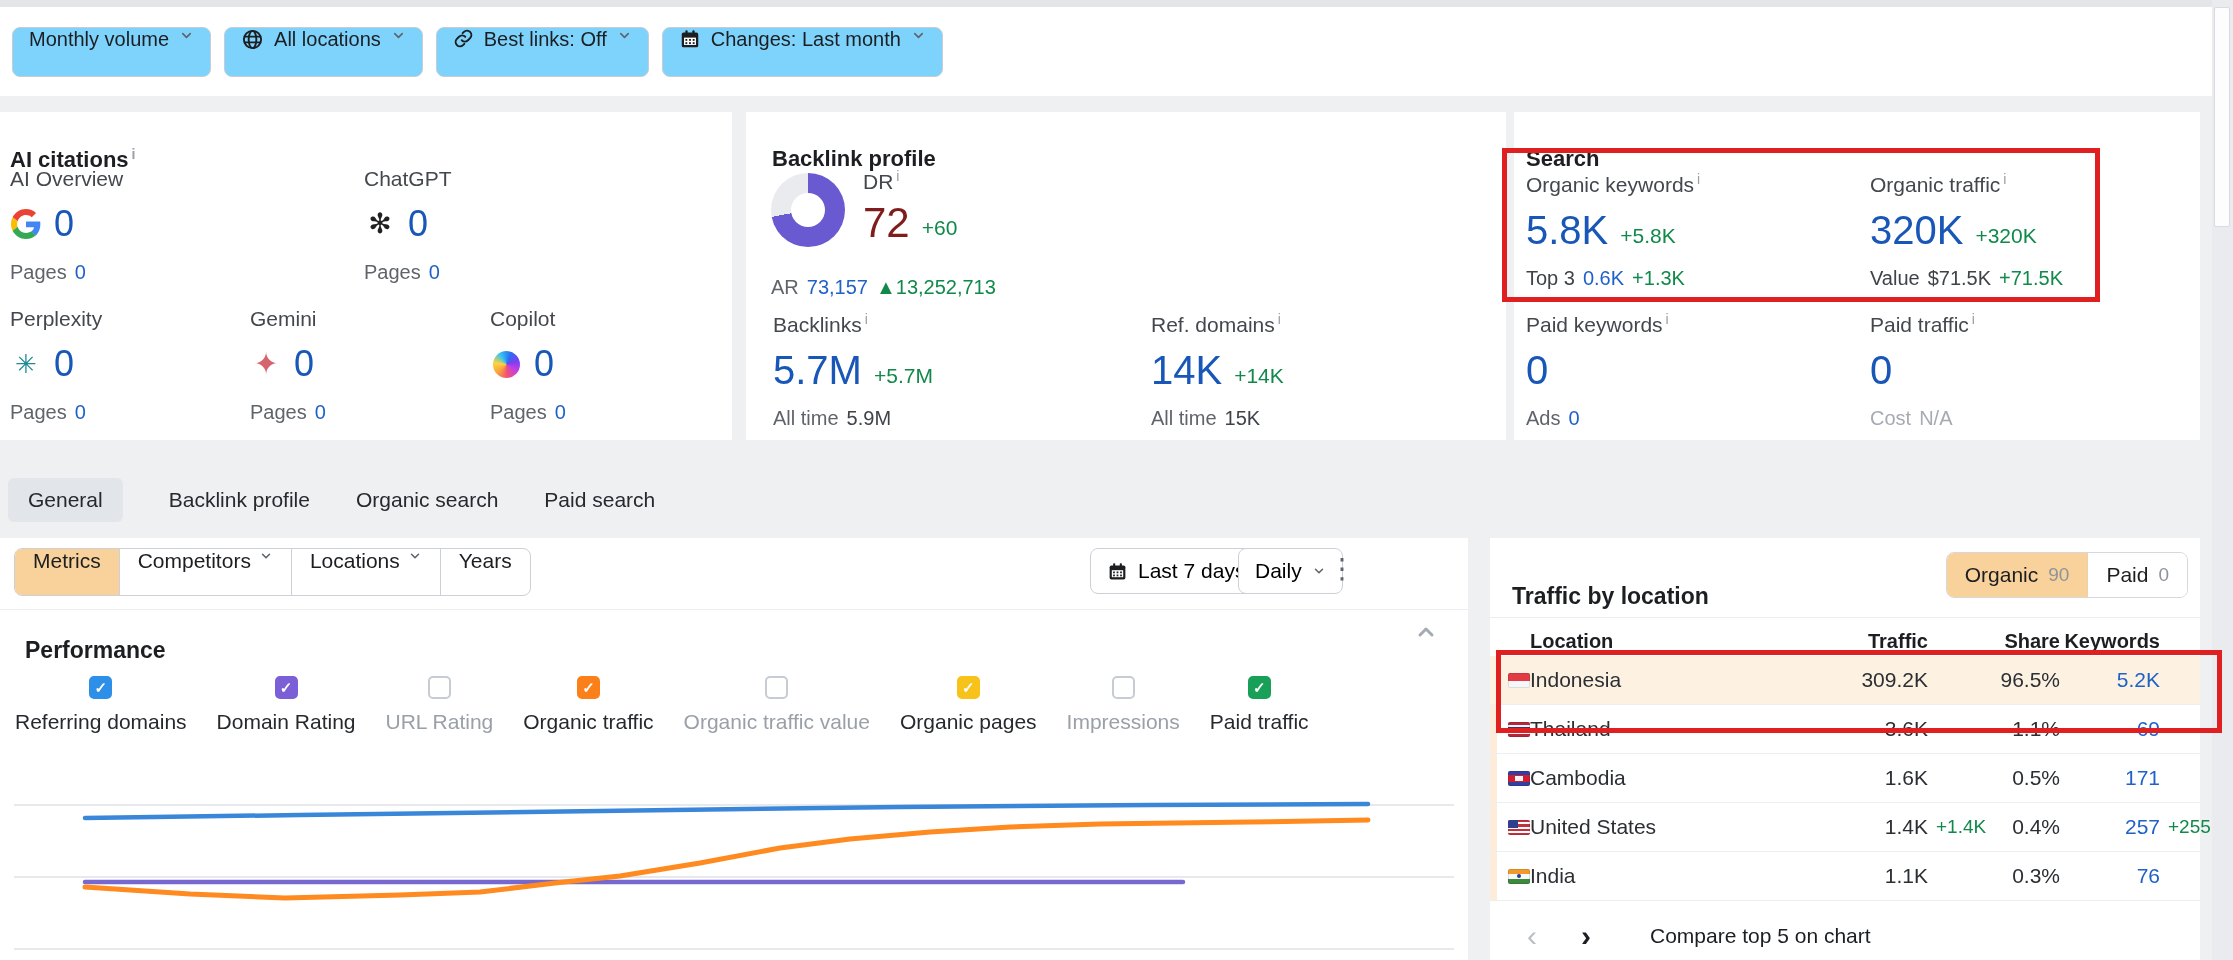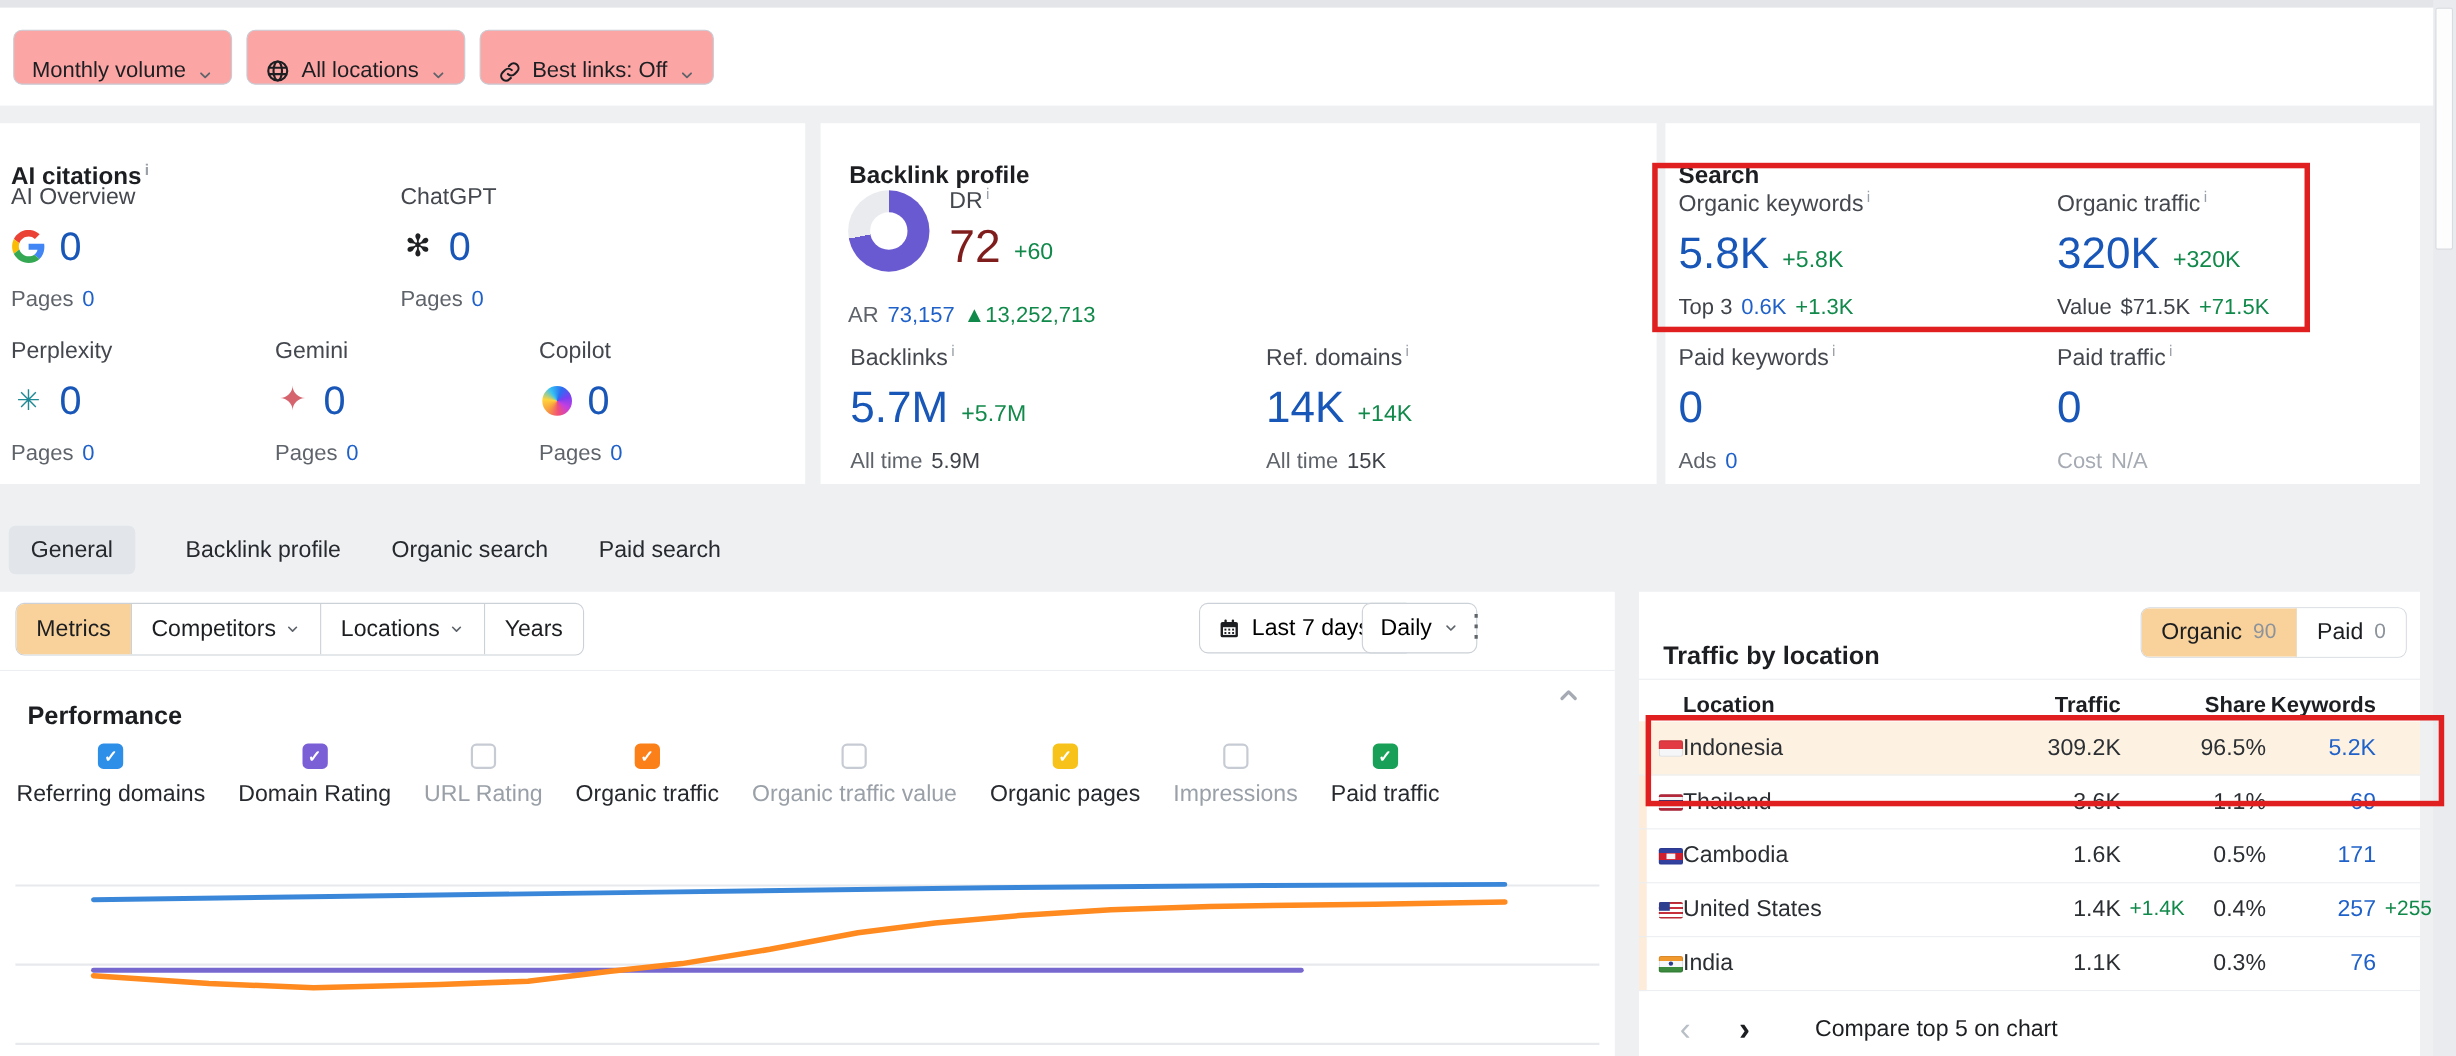--- a/index.html
+++ b/index.html
@@ -1,21 +1,21 @@
 <!DOCTYPE html>
 <html><head>
 <meta charset="utf-8">
 <style>
   html,body{margin:0;padding:0;background:#dfe1e5;}
   .screen{position:relative;width:2233px;height:960px;background:#eef0f2;overflow:hidden;
     font-family:"Liberation Sans",sans-serif;color:#1c1e21;-webkit-font-smoothing:antialiased;}
   .topstrip{position:absolute;left:0;top:0;width:2233px;height:7px;background:#e3e5e9;}
   
   .toolbar{position:absolute;left:0;top:7px;width:2213px;height:89px;background:#fff;display:flex;align-items:center;padding-left:12px;box-sizing:border-box;gap:13px;}
-  .tbtn{display:flex;align-items:flex-end;gap:10px;height:50px;padding:0 16px;background:#fca5a5;border:1.5px solid #c7ccd4;border-radius:8px;font-size:20px;color:#1c1e21;cursor:pointer;}
+  .tbtn{display:flex;align-items:flex-start;gap:10px;height:50px;padding:0 16px;background:#7dd3fc;border:1.5px solid #c7ccd4;border-radius:8px;font-size:20px;color:#1c1e21;cursor:pointer;}
   .tbtn svg{flex:none;}
   
   .panel{position:absolute;background:#fff;box-sizing:border-box;}
   .p-ai{left:0;top:112px;width:732px;height:328px;}
   .p-backlink{left:746px;top:112px;width:760px;height:328px;}
   .p-search{left:1514px;top:112px;width:686px;height:328px;}
   .ptitle{position:absolute;font-size:22px;font-weight:700;color:#1c1e21;}
   .info{font-size:14px;color:#9aa0a8;vertical-align:super;margin-left:3px;font-style:normal;}
   .mcell{position:absolute;}
   .mlabel{font-size:21px;color:#44484e;line-height:24px;white-space:nowrap;}
@@ -39,21 +39,21 @@
   .ratetext{position:absolute;left:92px;top:0;}
   .ratenum{display:flex;align-items:flex-end;gap:12px;margin-top:6px;}
   .ratenum .n{font-size:42px;line-height:46px;color:#7f1d1d;}
   
   .tabs{position:absolute;left:8px;top:477px;height:45px;display:flex;align-items:center;gap:46px;}
   .tab{font-size:21px;color:#26292e;cursor:pointer;white-space:nowrap;}
   .tab.active{background:#e2e5e9;border-radius:6px;padding:10px 20px;}
   
   .p-main{left:0;top:538px;width:1468px;height:422px;}
   .seggroup{position:absolute;left:14px;top:10px;display:flex;height:46px;border:1.5px solid #ccd1d8;border-radius:8px;background:#fff;overflow:hidden;}
-  .seg{display:flex;align-items:center;gap:8px;padding:0 18px;font-size:21px;color:#1c1e21;border-left:1.5px solid #ccd1d8;cursor:pointer;white-space:nowrap;}
+  .seg{display:flex;gap:8px;padding:0 18px;font-size:21px;color:#1c1e21;border-left:1.5px solid #ccd1d8;cursor:pointer;white-space:nowrap;}
   .seg:first-child{border-left:none;}
   .seg.active{background:#f9d29b;}
   .obtn{position:absolute;top:10px;display:flex;align-items:center;gap:10px;height:46px;padding:0 16px;border:1.5px solid #ccd1d8;border-radius:8px;background:#fff;font-size:21px;cursor:pointer;box-sizing:border-box;}
   .kebab{position:absolute;top:14px;left:1328px;font-size:28px;color:#5f646b;cursor:pointer;letter-spacing:0;}
   .divline{position:absolute;left:0;width:100%;height:1px;background:#eceef1;}
   .perf-title{position:absolute;left:25px;top:76px;font-size:23px;font-weight:700;}
   .collapse{position:absolute;left:1414px;top:82px;cursor:pointer;}
   .metricsrow{position:absolute;left:15px;display:flex;align-items:center;gap:30px;}
   .metric{display:flex;align-items:center;gap:11px;cursor:pointer;white-space:nowrap;flex-direction:column;}
   .cb{width:23px;height:23px;border:2px solid #c7ccd4;border-radius:5px;background:#fff;box-sizing:border-box;display:flex;align-items:center;justify-content:center;font-size:15px;font-weight:700;color:transparent;flex:none;}
@@ -129,20 +129,40 @@
     <button class="tbtn">
       <svg width="21" height="21" viewBox="0 0 24 24" fill="none" stroke="#1c1e21" stroke-width="2.2" stroke-linecap="round">
           <path d="M10 14a5 5 0 0 0 7.07 0l2.5-2.5a5 5 0 0 0-7.07-7.07L11 5.93"></path>
           <path d="M14 10a5 5 0 0 0-7.07 0l-2.5 2.5a5 5 0 0 0 7.07 7.07L13 18.07"></path>
         </svg>
       <span>Best links: Off</span>
       <svg width="15" height="15" viewBox="0 0 24 24" fill="none" stroke="#5f646b" stroke-width="2.6" stroke-linecap="round" stroke-linejoin="round">
           <polyline points="6 9 12 15 18 9"></polyline>
         </svg>
     </button>
+    <button class="tbtn">
+      <svg width="22" height="22" viewBox="0 0 24 24">
+          <rect x="3" y="5" width="18" height="16" rx="2" fill="#1c1e21"></rect>
+          <rect x="7" y="2.5" width="2.4" height="5" rx="1" fill="#1c1e21"></rect>
+          <rect x="14.6" y="2.5" width="2.4" height="5" rx="1" fill="#1c1e21"></rect>
+          <rect x="5.5" y="10.5" width="13" height="8" fill="#fff"></rect>
+          <g fill="#1c1e21">
+            <rect x="7" y="12" width="2" height="2"></rect>
+            <rect x="11" y="12" width="2" height="2"></rect>
+            <rect x="15" y="12" width="2" height="2"></rect>
+            <rect x="7" y="15.5" width="2" height="2"></rect>
+            <rect x="11" y="15.5" width="2" height="2"></rect>
+            <rect x="15" y="15.5" width="2" height="2"></rect>
+          </g>
+        </svg>
+      <span>Changes: Last month</span>
+      <svg width="15" height="15" viewBox="0 0 24 24" fill="none" stroke="#5f646b" stroke-width="2.6" stroke-linecap="round" stroke-linejoin="round">
+          <polyline points="6 9 12 15 18 9"></polyline>
+        </svg>
+    </button>
   </div>
 
   <section class="panel p-ai">
     <h3 class="ptitle" style="left:10px;top:12px"><span>AI citations</span><sup class="info">i</sup></h3>
 
     <div class="mcell" style="left:10px;top:55px">
       <div class="mlabel">AI Overview</div>
       <div class="mval">
           <span class="aiicon">
             <svg width="30" height="30" viewBox="0 0 48 48">

